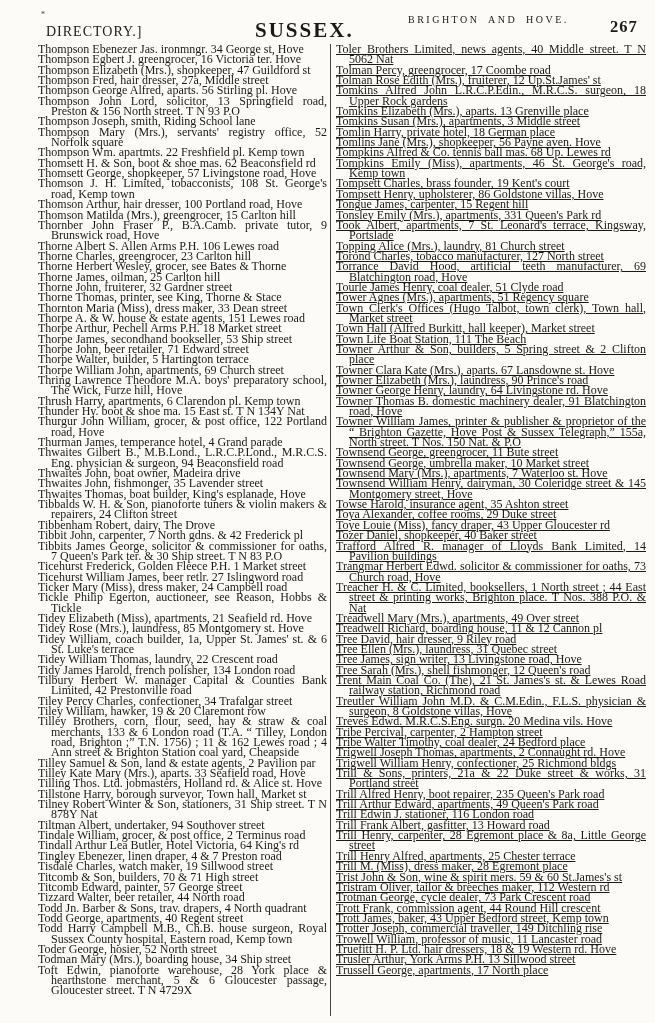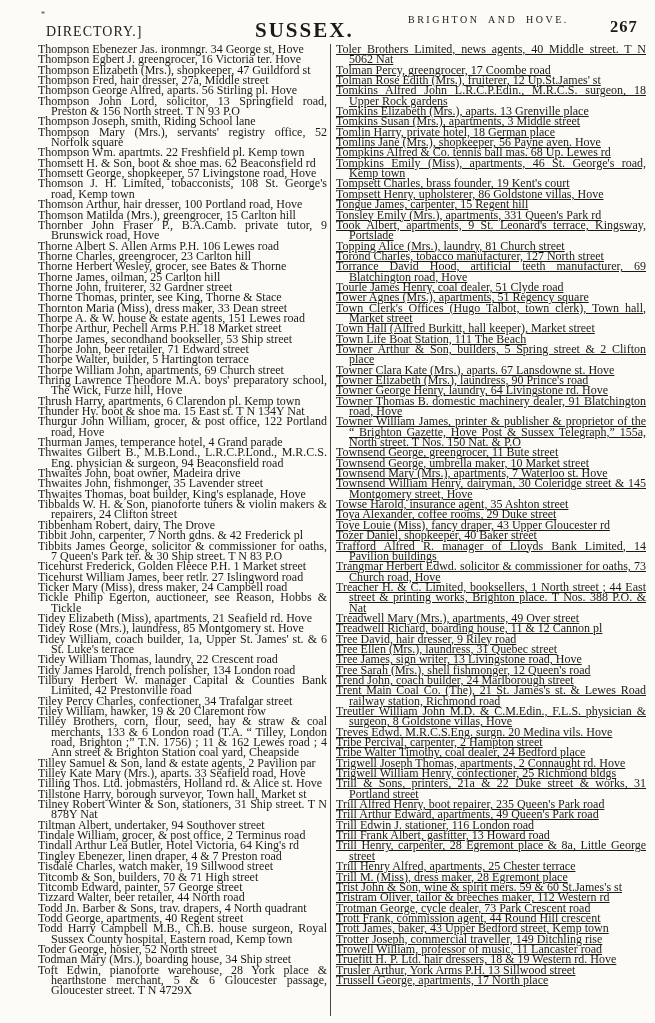--- a/index.html
+++ b/index.html
@@ -162,21 +162,21 @@
       <div class="entry">Tomkins Elizabeth (Mrs.), aparts. 13 Grenville place</div>
       <div class="entry">Tomkins Susan (Mrs.), apartments, 3 Middle street</div>
       <div class="entry">Tomlin Harry, private hotel, 18 German place</div>
       <div class="entry">Tomlins Jane (Mrs.), shopkeeper, 56 Payne aven. Hove</div>
       <div class="entry">Tompkins Alfred &amp; Co. tennis ball mas. 68 Up. Lewes rd</div>
       <div class="entry">Tompkins Emily (Miss), apartments, 46 St. George's road, Kemp town</div>
       <div class="entry">Tompsett Charles, brass founder, 19 Kent's court</div>
       <div class="entry">Tompsett Henry, upholsterer, 86 Goldstone villas, Hove</div>
       <div class="entry">Tongue James, carpenter, 15 Regent hill</div>
       <div class="entry">Tonsley Emily (Mrs.), apartments, 331 Queen's Park rd</div>
-      <div class="entry">Took Albert, apartments, 9 St. Leonard's terrace, Kingsway, Portslade</div>
+      <div class="entry">Took Albert, apartments, 7 St. Leonard's terrace, Kingsway, Portslade</div>
       <div class="entry">Topping Alice (Mrs.), laundry, 81 Church street</div>
       <div class="entry">Torond Charles, tobacco manufacturer, 127 North street</div>
       <div class="entry">Torrance David Hood, artificial teeth manufacturer, 69 Blatchington road, Hove</div>
       <div class="entry">Tourle James Henry, coal dealer, 51 Clyde road</div>
       <div class="entry">Tower Agnes (Mrs.), apartments, 51 Regency square</div>
       <div class="entry">Town Clerk's Offices (Hugo Talbot, town clerk), Town hall, Market street</div>
       <div class="entry">Town Hall (Alfred Burkitt, hall keeper), Market street</div>
       <div class="entry">Town Life Boat Station, 111 The Beach</div>
       <div class="entry">Towner Arthur &amp; Son, builders, 5 Spring street &amp; 2 Clifton place</div>
       <div class="entry">Towner Clara Kate (Mrs.), aparts. 67 Lansdowne st. Hove</div>
@@ -194,21 +194,20 @@
       <div class="entry">Tozer Daniel, shopkeeper, 40 Baker street</div>
       <div class="entry">Trafford Alfred R. manager of Lloyds Bank Limited, 14 Pavilion buildings</div>
       <div class="entry">Trangmar Herbert Edwd. solicitor &amp; commissioner for oaths, 73 Church road, Hove</div>
       <div class="entry">Treacher H. &amp; C. Limited, booksellers, 1 North street ; 44 East street &amp; printing works, Brighton place. T Nos. 388 P.O. &amp; Nat</div>
       <div class="entry">Treadwell Mary (Mrs.), apartments, 49 Over street</div>
       <div class="entry">Treadwell Richard, boarding house, 11 &amp; 12 Cannon pl</div>
       <div class="entry">Tree David, hair dresser, 9 Riley road</div>
       <div class="entry">Tree Ellen (Mrs.), laundress, 31 Quebec street</div>
       <div class="entry">Tree James, sign writer, 13 Livingstone road, Hove</div>
       <div class="entry">Tree Sarah (Mrs.), shell fishmonger, 12 Queen's road</div>
-      <div class="entry">Trend John, coach builder, 24 Marlborough street</div>
       <div class="entry">Trent Main Coal Co. (The), 21 St. James's st. &amp; Lewes Road railway station, Richmond road</div>
       <div class="entry">Treutler William John M.D. &amp; C.M.Edin., F.L.S. physician &amp; surgeon, 8 Goldstone villas, Hove</div>
       <div class="entry">Treves Edwd. M.R.C.S.Eng. surgn. 20 Medina vils. Hove</div>
       <div class="entry">Tribe Percival, carpenter, 2 Hampton street</div>
       <div class="entry">Tribe Walter Timothy, coal dealer, 24 Bedford place</div>
       <div class="entry">Trigwell Joseph Thomas, apartments, 2 Connaught rd. Hove</div>
       <div class="entry">Trigwell William Henry, confectioner, 25 Richmond bldgs</div>
       <div class="entry">Trill &amp; Sons, printers, 21a &amp; 22 Duke street &amp; works, 31 Portland street</div>
       <div class="entry">Trill Alfred Henry, boot repairer, 235 Queen's Park road</div>
       <div class="entry">Trill Arthur Edward, apartments, 49 Queen's Park road</div>

